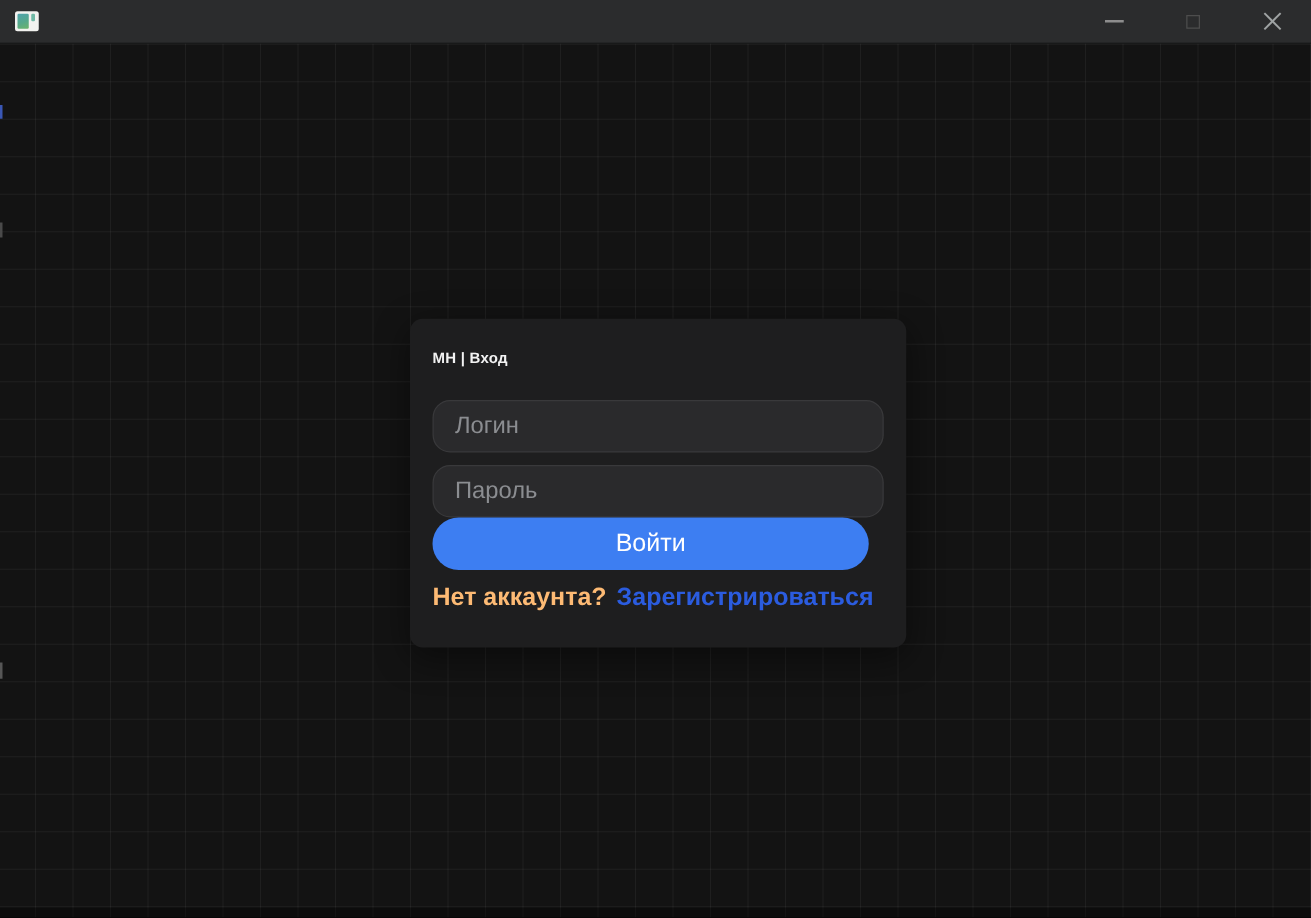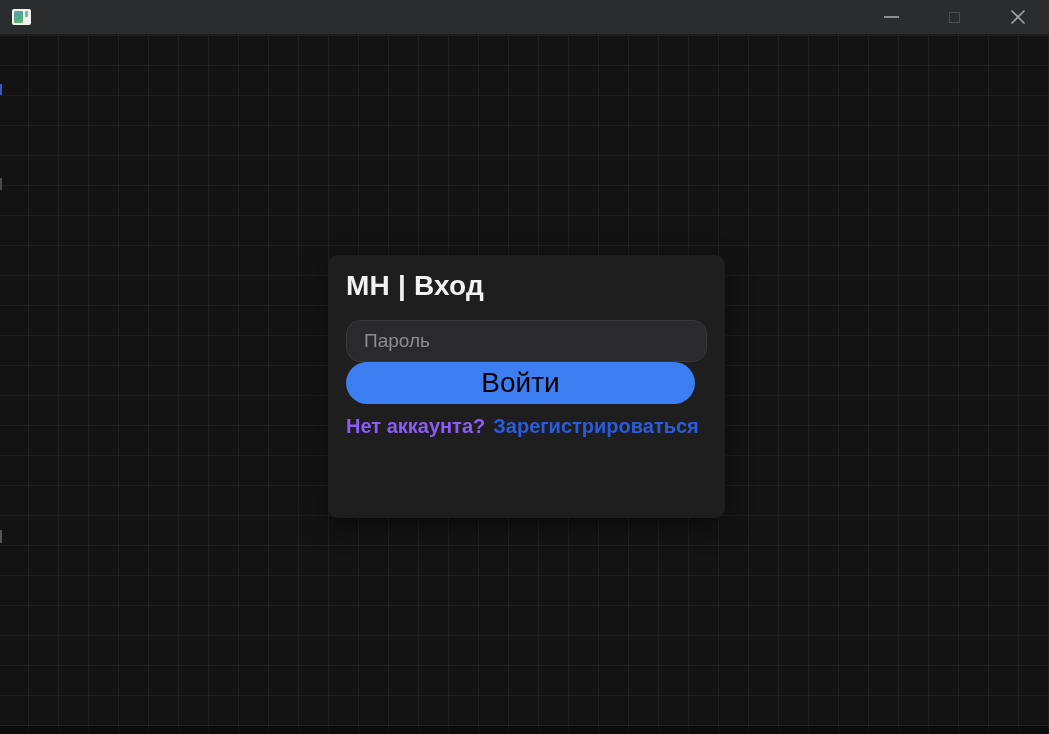--- a/index.html
+++ b/index.html
@@ -53,41 +53,41 @@
     background:rgba(0,0,0,0.35);pointer-events:none;
   }
   
   .login-card{
     position:absolute;left:328px;top:220px;width:397px;height:263px;
     background:#1e1e1f;border-radius:10px;
     padding:20px 18px 19px 18px;
     box-shadow:0 8px 28px rgba(0,0,0,0.45);
   }
   .card-title{
-    color:#f2f2f2;font-size:28px;font-weight:bold;line-height:22px;
+    color:#f2f2f2;font-size:12px;font-weight:bold;line-height:22px;
     margin:0 0 23px 0;letter-spacing:0.2px;
   }
   .text-input{
     display:block;width:361px;height:42px;border-radius:14px;
     background:#2a2a2c;border:1px solid #39393b;
     color:#e8e8e8;font-size:19px;padding:0 17px;outline:none;
   }
   .text-input::placeholder{color:#8b8d91;opacity:1;}
   .input-login{margin-bottom:10px;}
   .input-password{}
   .submit-btn{
     display:block;width:349px;height:42px;border:none;border-radius:21px;
-    background:#3d7ef2;color:#000000;font-size:28px;line-height:42px;
+    background:#3d7ef2;color:#ffffff;font-size:20px;line-height:42px;
     text-align:center;padding:0;cursor:pointer;
   }
   .card-footer{
     margin-top:12px;font-size:20px;font-weight:bold;line-height:20px;
     white-space:nowrap;
   }
-  .footer-prompt{color:#8b5cf6;}
+  .footer-prompt{color:#fdba74;}
   .register-link{color:#2b5cdf;text-decoration:none;margin-left:8px;cursor:pointer;text-align:center;}
 </style>
 </head>
 <body>
 
 <div class="window">
 
   <div class="titlebar">
     <div class="app-icon">
       <div class="logo-main"></div>
@@ -111,20 +111,21 @@
 
   <div class="canvas">
 
     <div class="edge-fragment frag-blue"></div>
     <div class="edge-fragment frag-gray-1"></div>
     <div class="edge-fragment frag-gray-2"></div>
 
     <div class="login-card">
       <h1 class="card-title">МН | Вход</h1>
 
+      <input class="text-input input-login" type="text" placeholder="Логин" style="">
 
       <input class="text-input input-password" type="password" placeholder="Пароль" style="">
 
       <button class="submit-btn">Войти</button>
 
       <div class="card-footer">
         <span class="footer-prompt">Нет аккаунта?</span><a class="register-link">Зарегистрироваться</a>
       </div>
     </div>
 

